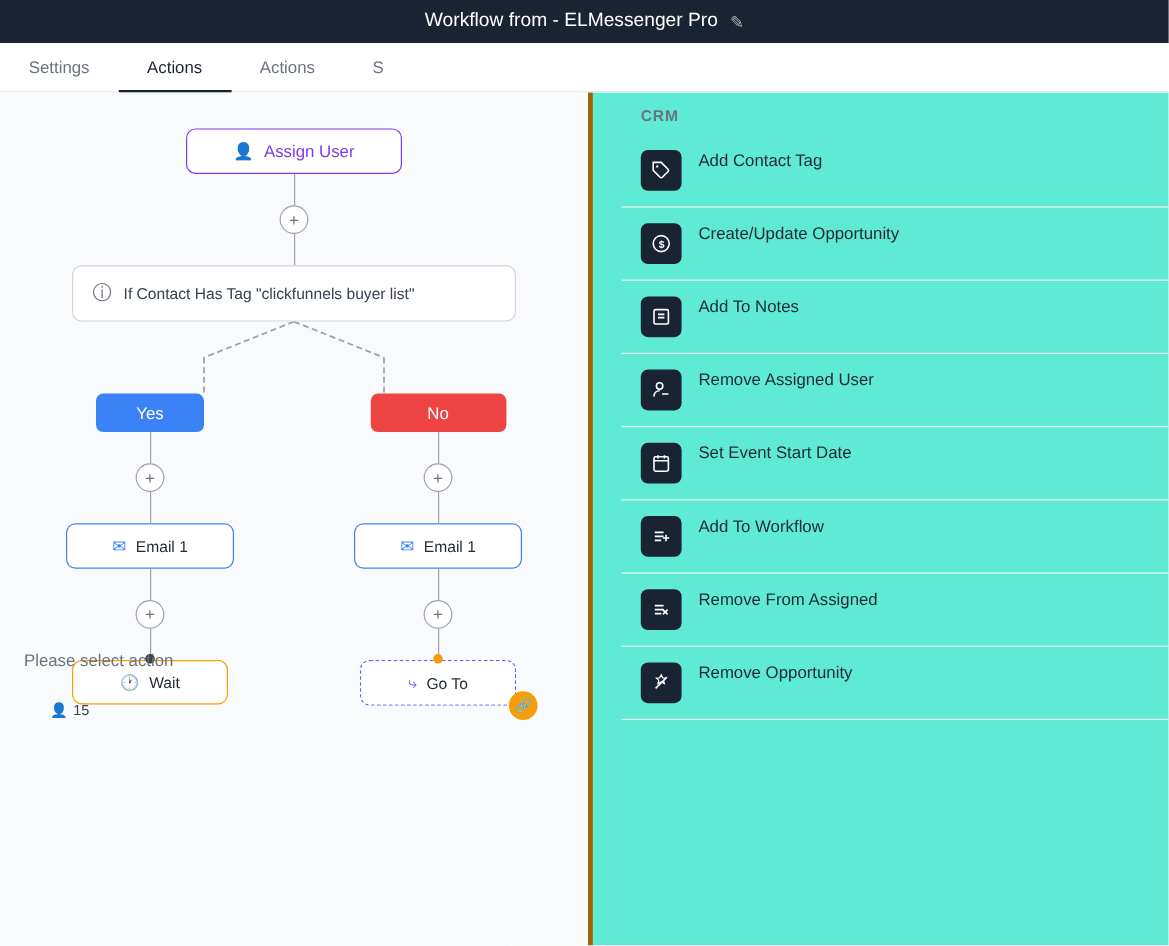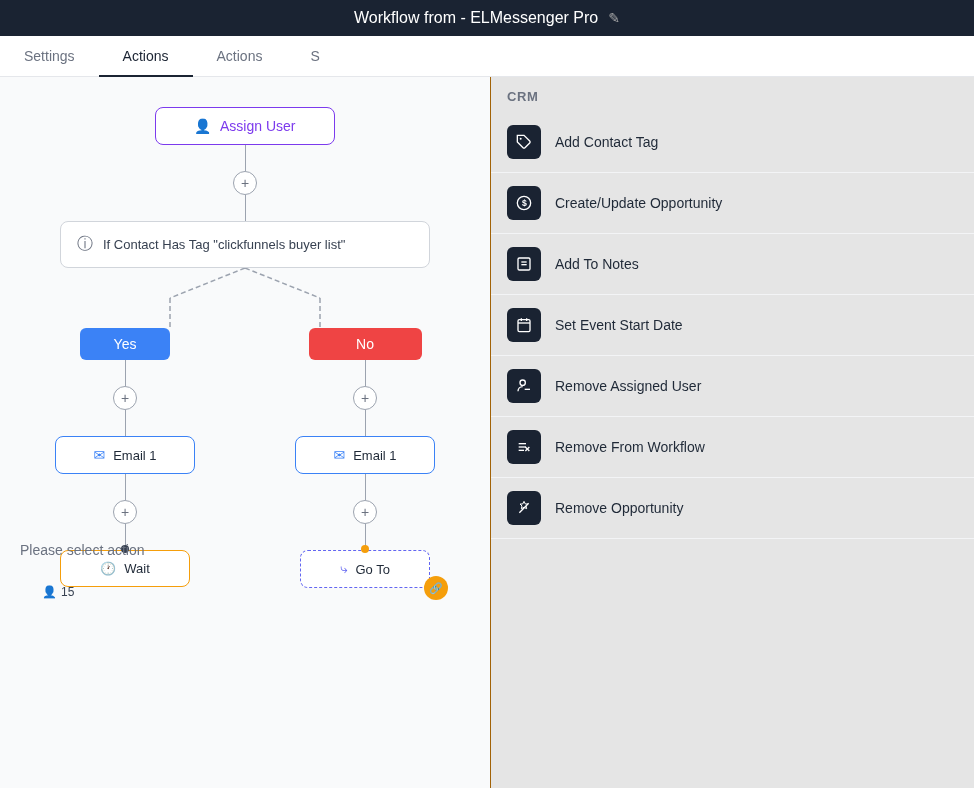--- a/index.html
+++ b/index.html
@@ -257,37 +257,38 @@
       display: flex;
       align-items: center;
       justify-content: center;
       font-size: 11px;
       color: #fff;
     }
 
     
     .right-panel {
       flex: 1;
-      border-left: 1px solid #a16207;
+      border-left: 4px solid #a16207;
       overflow-y: auto;
-      background: #e5e5e5;
+      background: #5eead4;
+      padding-left: 24px;
     }
 
     .panel-section-header {
       padding: 12px 16px 8px 16px;
       font-size: 13px;
       font-weight: 600;
       color: #6b7280;
       text-transform: uppercase;
       letter-spacing: 0.05em;
     }
 
     .action-item {
       display: flex;
-      align-items: center;
+      align-items: flex-start;
       gap: 14px;
       padding: 13px 16px;
       border-bottom: 1px solid #f3f4f6;
       cursor: pointer;
       font-size: 14px;
       color: #1f2937;
     }
 
     .action-icon {
       width: 34px;
@@ -467,49 +468,61 @@
               <rect x="3" y="3" width="18" height="18" rx="2" stroke="white" stroke-width="2"></rect>
               <line x1="8" y1="9" x2="16" y2="9" stroke="white" stroke-width="2"></line>
               <line x1="8" y1="13" x2="16" y2="13" stroke="white" stroke-width="2"></line>
             </svg>
     </div>
     <span>Add To Notes</span>
   </div>
         <div class="action-item">
     <div class="action-icon">
       <svg width="16" height="16" fill="none" viewBox="0 0 24 24">
+              <circle cx="10" cy="7" r="4" stroke="white" stroke-width="2"></circle>
+              <path d="M3 20c0-4 3-7 7-7" stroke="white" stroke-width="2"></path>
+              <line x1="13" y1="17" x2="21" y2="17" stroke="white" stroke-width="2"></line>
+            </svg>
+    </div>
+    <span>Remove Assigned User</span>
+  </div>
+        <div class="action-item">
+    <div class="action-icon">
+      <svg width="16" height="16" fill="none" viewBox="0 0 24 24">
               <rect x="3" y="4" width="18" height="18" rx="2" stroke="white" stroke-width="2"></rect>
               <line x1="3" y1="9" x2="21" y2="9" stroke="white" stroke-width="2"></line>
               <line x1="8" y1="2" x2="8" y2="6" stroke="white" stroke-width="2"></line>
               <line x1="16" y1="2" x2="16" y2="6" stroke="white" stroke-width="2"></line>
             </svg>
     </div>
     <span>Set Event Start Date</span>
   </div>
         <div class="action-item">
     <div class="action-icon">
       <svg width="16" height="16" fill="none" viewBox="0 0 24 24">
-              <circle cx="10" cy="7" r="4" stroke="white" stroke-width="2"></circle>
-              <path d="M3 20c0-4 3-7 7-7" stroke="white" stroke-width="2"></path>
-              <line x1="13" y1="17" x2="21" y2="17" stroke="white" stroke-width="2"></line>
-            </svg>
-    </div>
-    <span>Remove Assigned User</span>
+              <line x1="4" y1="7" x2="15" y2="7" stroke="white" stroke-width="2"></line>
+              <line x1="4" y1="12" x2="15" y2="12" stroke="white" stroke-width="2"></line>
+              <line x1="4" y1="17" x2="12" y2="17" stroke="white" stroke-width="2"></line>
+              <line x1="18" y1="10" x2="18" y2="18" stroke="white" stroke-width="2"></line>
+              <line x1="14" y1="14" x2="22" y2="14" stroke="white" stroke-width="2"></line>
+            </svg>
+    </div>
+    <span>Add To Workflow</span>
   </div>
         <div class="action-item">
     <div class="action-icon">
       <svg width="16" height="16" fill="none" viewBox="0 0 24 24">
               <line x1="4" y1="7" x2="15" y2="7" stroke="white" stroke-width="2"></line>
               <line x1="4" y1="12" x2="15" y2="12" stroke="white" stroke-width="2"></line>
               <line x1="4" y1="17" x2="12" y2="17" stroke="white" stroke-width="2"></line>
               <line x1="14" y1="12" x2="20" y2="18" stroke="white" stroke-width="2"></line>
               <line x1="20" y1="12" x2="14" y2="18" stroke="white" stroke-width="2"></line>
             </svg>
     </div>
-    <span>Remove From Workflow</span>
+    <span>Remove From Assigned</span>
   </div>
         <div class="action-item">
     <div class="action-icon">
       <svg width="16" height="16" fill="none" viewBox="0 0 24 24">
               <line x1="5" y1="19" x2="19" y2="5" stroke="white" stroke-width="2"></line>
               <path d="M12 2l2 4h4l-3 3 1 4-4-2-4 2 1-4-3-3h4z" stroke="white" stroke-width="1.5" fill="none"></path>
             </svg>
     </div>
     <span>Remove Opportunity</span>
   </div>

